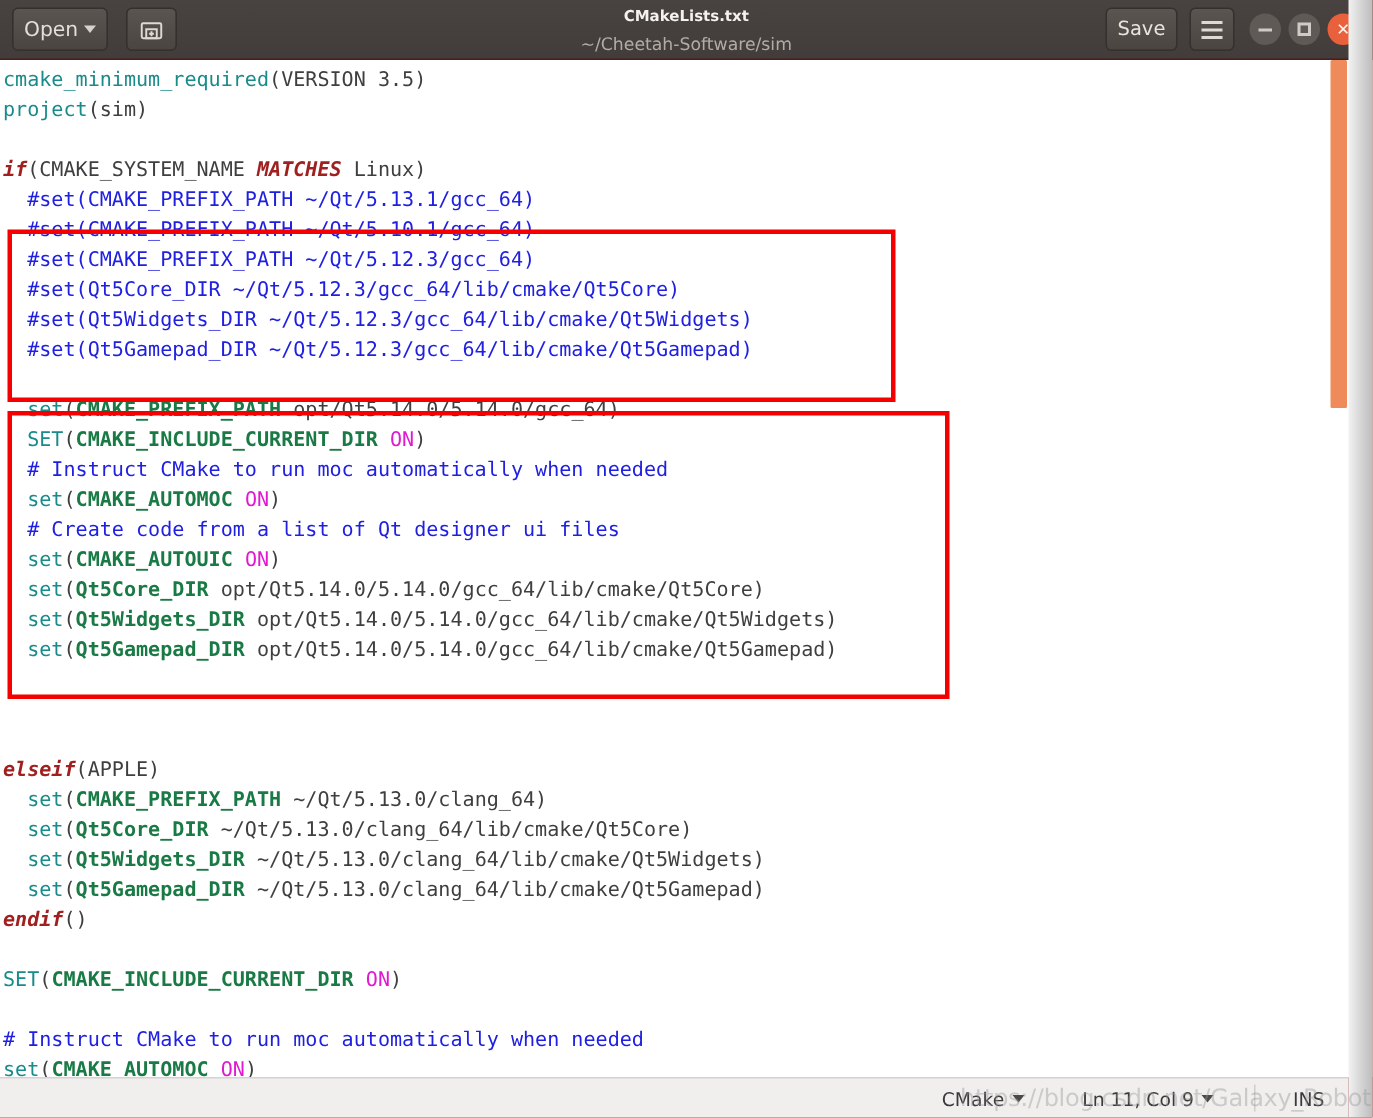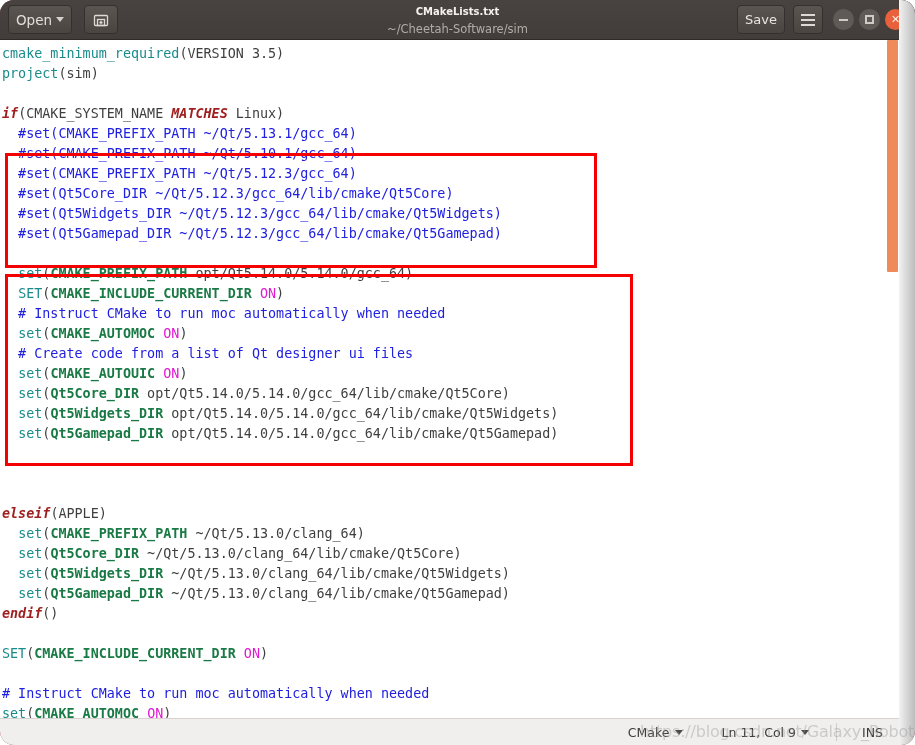--- a/index.html
+++ b/index.html
@@ -13,21 +13,20 @@
     overflow: hidden;
     font-family: "DejaVu Sans", sans-serif;
     -webkit-font-smoothing: antialiased;
   }
   .window {
     position: relative;
     width: 915px;
     height: 745px;
     background: #7f1d1d;
     overflow: hidden;
-    border-radius: 14px;
   }
 
   
   .titlebar {
     position: absolute;
     top: 0; left: 0;
     width: 915px;
     height: 40px;
     background: linear-gradient(to bottom, #484340 0%, #423d3a 100%);
     border-bottom: 1px solid #2e2a28;

